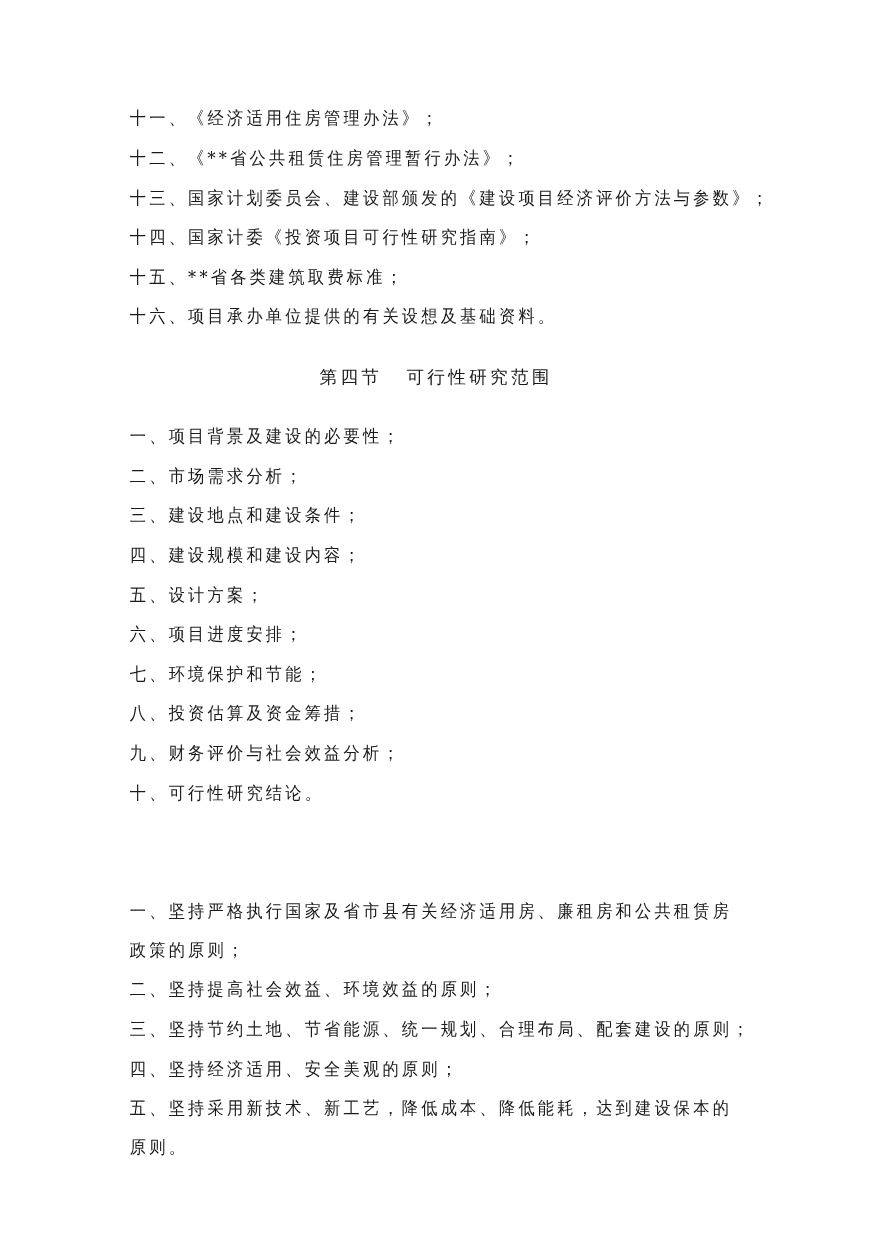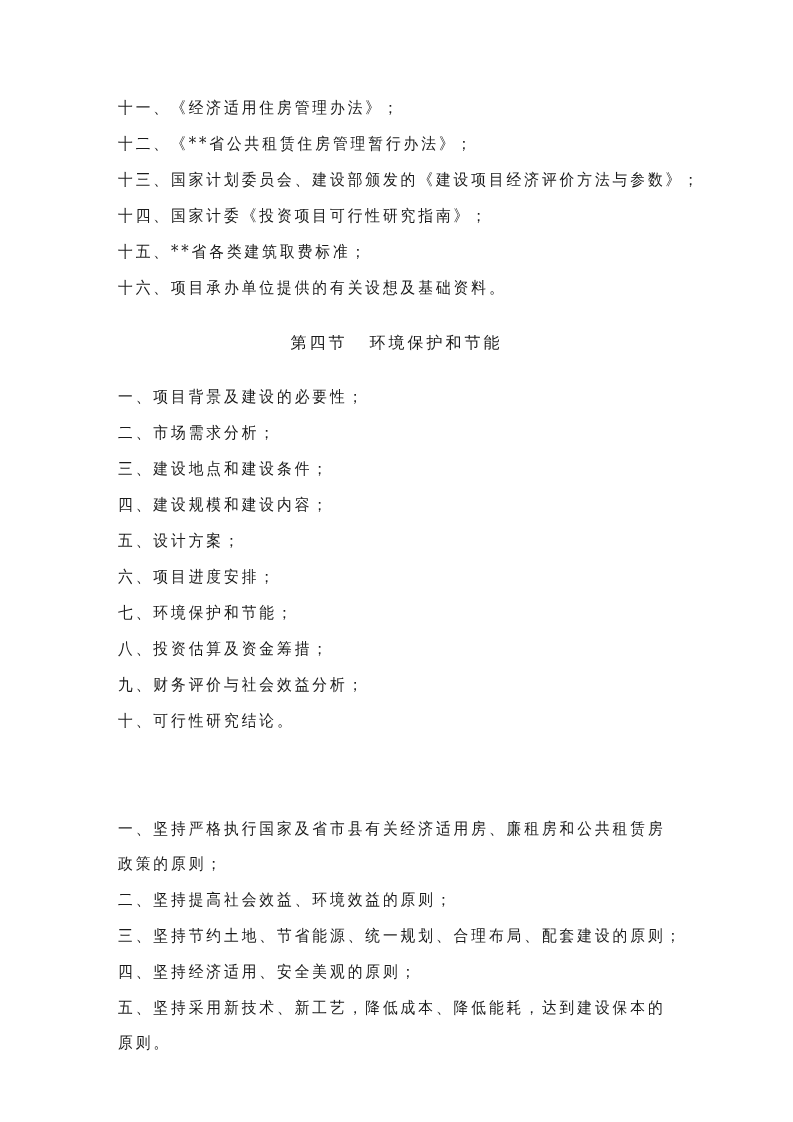--- a/index.html
+++ b/index.html
@@ -20,21 +20,21 @@
   <div>
     <div class="line" style="top:98px;">十一、《经济适用住房管理办法》；</div>
     <div class="line" style="top:134px;">十二、《**省公共租赁住房管理暂行办法》；</div>
     <div class="line" style="top:170px;">十三、国家计划委员会、建设部颁发的《建设项目经济评价方法与参数》；</div>
     <div class="line" style="top:206px;">十四、国家计委《投资项目可行性研究指南》；</div>
     <div class="line" style="top:242px;">十五、**省各类建筑取费标准；</div>
     <div class="line" style="top:278px;">十六、项目承办单位提供的有关设想及基础资料。</div>
   </div>
 
   <div class="heading" style="top:333px;">
-    <span>第四节</span><span class="gap"></span><span>环境保护和节能</span>
+    <span>第四节</span><span class="gap"></span><span>可行性研究范围</span>
   </div>
 
   <div>
     <div class="line" style="top:387px;">一、项目背景及建设的必要性；</div>
     <div class="line" style="top:423px;">二、市场需求分析；</div>
     <div class="line" style="top:459px;">三、建设地点和建设条件；</div>
     <div class="line" style="top:495px;">四、建设规模和建设内容；</div>
     <div class="line" style="top:531px;">五、设计方案；</div>
     <div class="line" style="top:567px;">六、项目进度安排；</div>
     <div class="line" style="top:603px;">七、环境保护和节能；</div>

